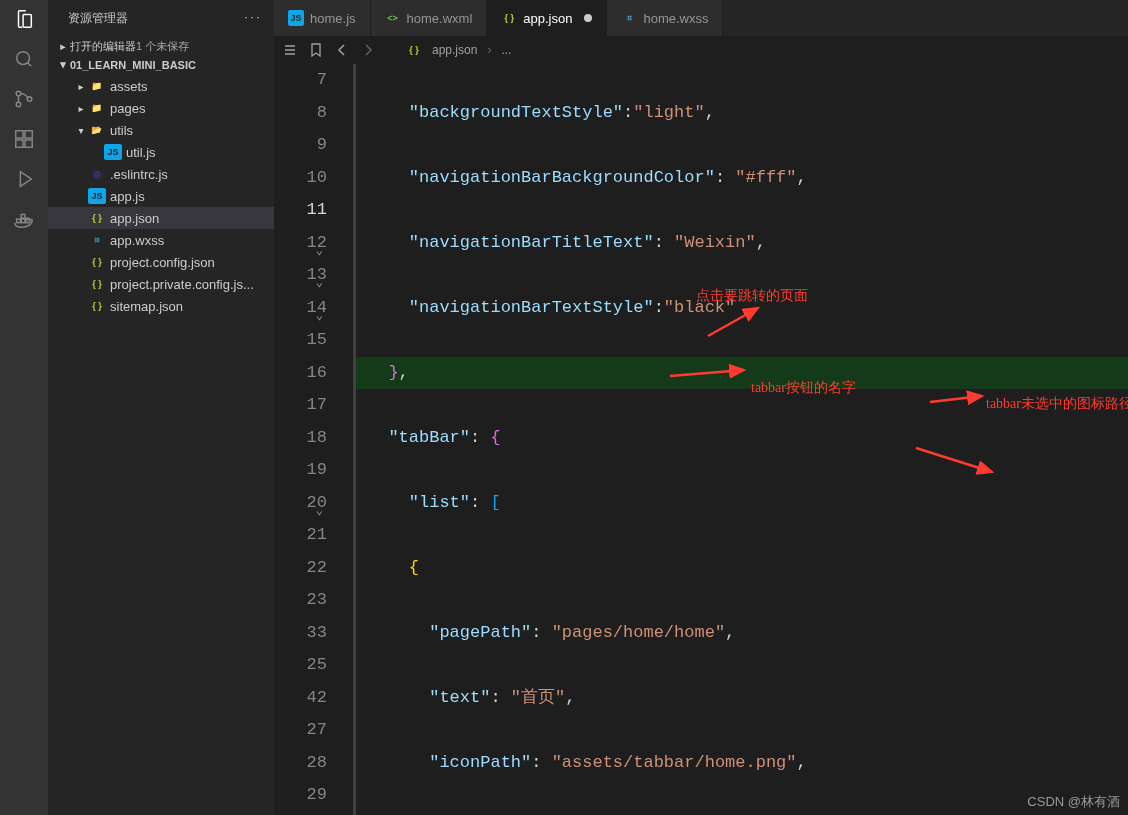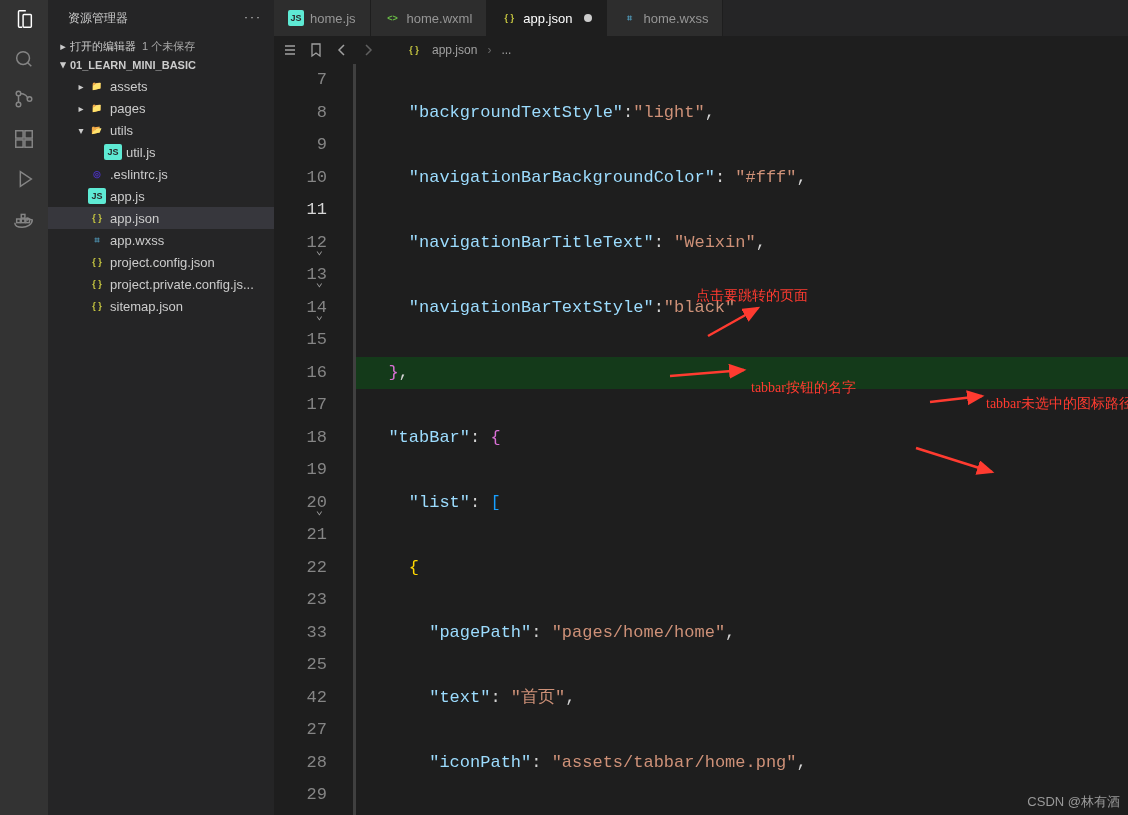--- a/index.html
+++ b/index.html
@@ -6,33 +6,33 @@
 body { font-family:"Consolas","Courier New",monospace; background:#1e1e1e; color:#ccc; width:1128px; height:815px; overflow:hidden; position:relative; }
 .root { display:flex; height:100%; }
 .activitybar { width:48px; background:#333333; display:flex; flex-direction:column; align-items:center; padding-top:8px; gap:18px; }
 .activitybar .aicon { color:#858585; cursor:pointer; }
 .activitybar .aicon.active { color:#fff; }
 .sidebar { width:226px; background:#252526; display:flex; flex-direction:column; font-family:"Segoe UI",sans-serif; font-size:13px; }
 .sidebar-header { display:flex; align-items:flex-start; justify-content:space-between; padding:10px 12px 10px 20px; color:#ccc; font-size:12px;gap:8px; }
 .sidebar-header .more { color:#ccc; letter-spacing:2px; cursor:pointer; }
 .section-hdr { display:flex; align-items:center; padding:2px 8px; color:#ccc; font-size:11px; cursor:pointer; }
 .section-hdr .chev { width:14px; display:inline-block; text-align:center; font-size:11px; }
-.section-hdr .badge { margin-left:6px; color:#aaa; }
+.section-hdr .badge { margin-left:0; color:#aaa; }
 .section-hdr.bold { text-transform:uppercase; font-weight:700; color:#ccc; }
 .tree { padding:2px 0; }
 .tree-item { display:flex; align-items:center; height:22px; padding-left:14px; color:#ccc; cursor:pointer; font-size:13px; }
 .tree-item.depth1 { padding-left:26px; }
 .tree-item.depth2 { padding-left:42px; }
 .tree-item.active { background:#37373d; }
 .tree-item .chev { width:14px; display:inline-block; font-size:10px; color:#ccc; text-align:center; }
 .tree-item .ficon { width:18px; height:16px; display:inline-flex; align-items:center; justify-content:center; margin-right:4px; border-radius:2px; font-size:9px; font-weight:700; }
 .ic-folder { color:#dcb67a; }
 .ic-folder-red { color:#e37933; }
 .ic-folder-grn { color:#8dc149; }
-.ic-js { background:#5eead4; color:#292929; }
+.ic-js { background:#0ea5e9; color:#292929; }
 .ic-json { color:#cbcb41; }
 .ic-wxml { color:#6bbf47; }
 .ic-wxss { color:#519aba; }
 .ic-eslint { color:#4b32c3; }
 .main { flex:1; display:flex; flex-direction:column; background:#1e1e1e; position:relative; }
 .tabs { display:flex; background:#252526; height:36px; font-family:"Segoe UI",sans-serif; font-size:13px; }
 .tab { display:flex; align-items:center; padding:0 14px; gap:6px; color:#969696; background:#2d2d2d; border-right:1px solid #1e1e1e; cursor:pointer; position:relative; }
 .tab.active { background:#1e1e1e; color:#fff; }
 .tab .ticon { width:16px; height:16px; display:inline-flex; align-items:center; justify-content:center; font-size:9px; font-weight:700; border-radius:2px; }
 .tab .dot { width:8px; height:8px; border-radius:50%; background:#ccc; margin-left:6px; }

